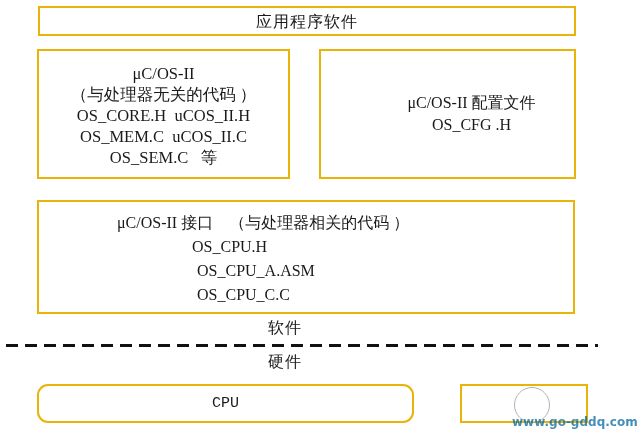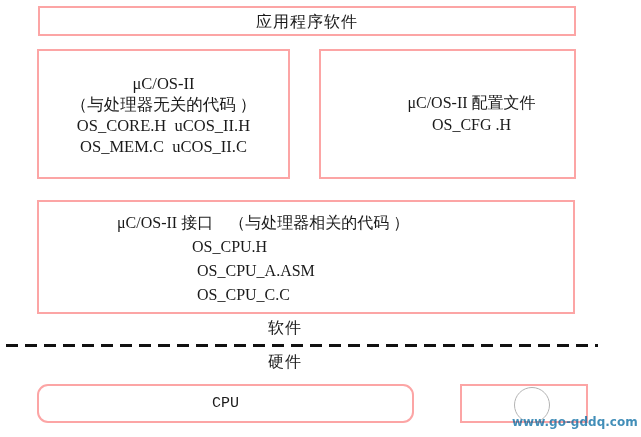--- a/index.html
+++ b/index.html
@@ -1,18 +1,18 @@
 <!DOCTYPE html>
 <html><head>
   <meta charset="utf-8">
   <style>
     html, body { margin: 0; padding: 0; background: #ffffff; }
     body { width: 641px; height: 437px; position: relative; overflow: hidden;
            font-family: "DejaVu Serif", "Liberation Serif", serif; color: #1a1a1a; }
-    .box { position: absolute; border: 2px solid #fca5a5; box-sizing: border-box; background: #fff; }
+    .box { position: absolute; border: 2px solid #eab308; box-sizing: border-box; background: #fff; }
     .center-col { display: flex; flex-direction: column; align-items: center; justify-content: center; }
     .line { white-space: pre; font-size: 16px; line-height: 21px; }
     .serif { font-family: "Liberation Serif", "DejaVu Serif", serif; }
     .mono { font-family: "Liberation Mono", "DejaVu Sans Mono", monospace; }
     #app-box { left: 38px; top: 6px; width: 538px; height: 30px; justify-content: center; align-items: center; display: flex; }
     #app-box .line { font-size: 16px; letter-spacing: 1px; }
     #indep-box { left: 37px; top: 49px; width: 253px; height: 130px; padding-top: 2px; }
     #indep-box .line { font-size: 16.5px; line-height: 21px; }
     #cfg-box { left: 319px; top: 49px; width: 257px; height: 130px; padding-left: 48px; }
     #cfg-box .line { font-size: 16px; line-height: 22px; }
@@ -39,20 +39,21 @@
 
 <div class="box" id="app-box">
   <span class="line">应用程序软件</span>
 </div>
 
 <div class="box center-col" id="indep-box">
   <span class="line serif">μC/OS-II</span>
   <span class="line serif">（与处理器无关的代码 ）</span>
   <span class="line serif">OS_CORE.H  uCOS_II.H</span>
   <span class="line serif">OS_MEM.C  uCOS_II.C</span>
+  <span class="line serif">OS_SEM.C   等</span>
 </div>
 
 <div class="box center-col" id="cfg-box">
   <span class="line serif">μC/OS-II 配置文件</span>
   <span class="line serif">OS_CFG .H</span>
 </div>
 
 <div class="box" id="iface-box">
   <span class="line serif l0">μC/OS-II 接口    （与处理器相关的代码 ）</span>
   <span class="line serif l1">OS_CPU.H</span>

